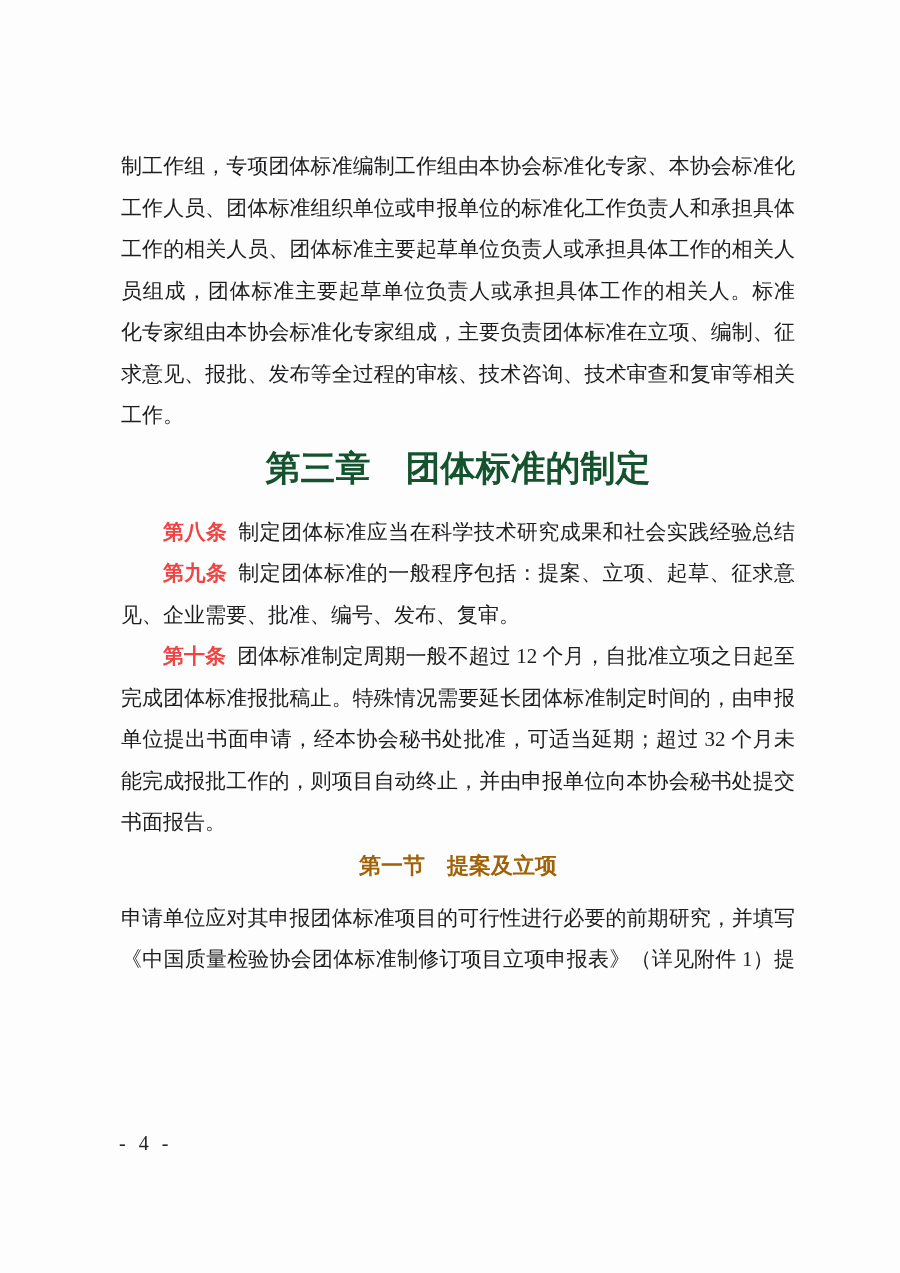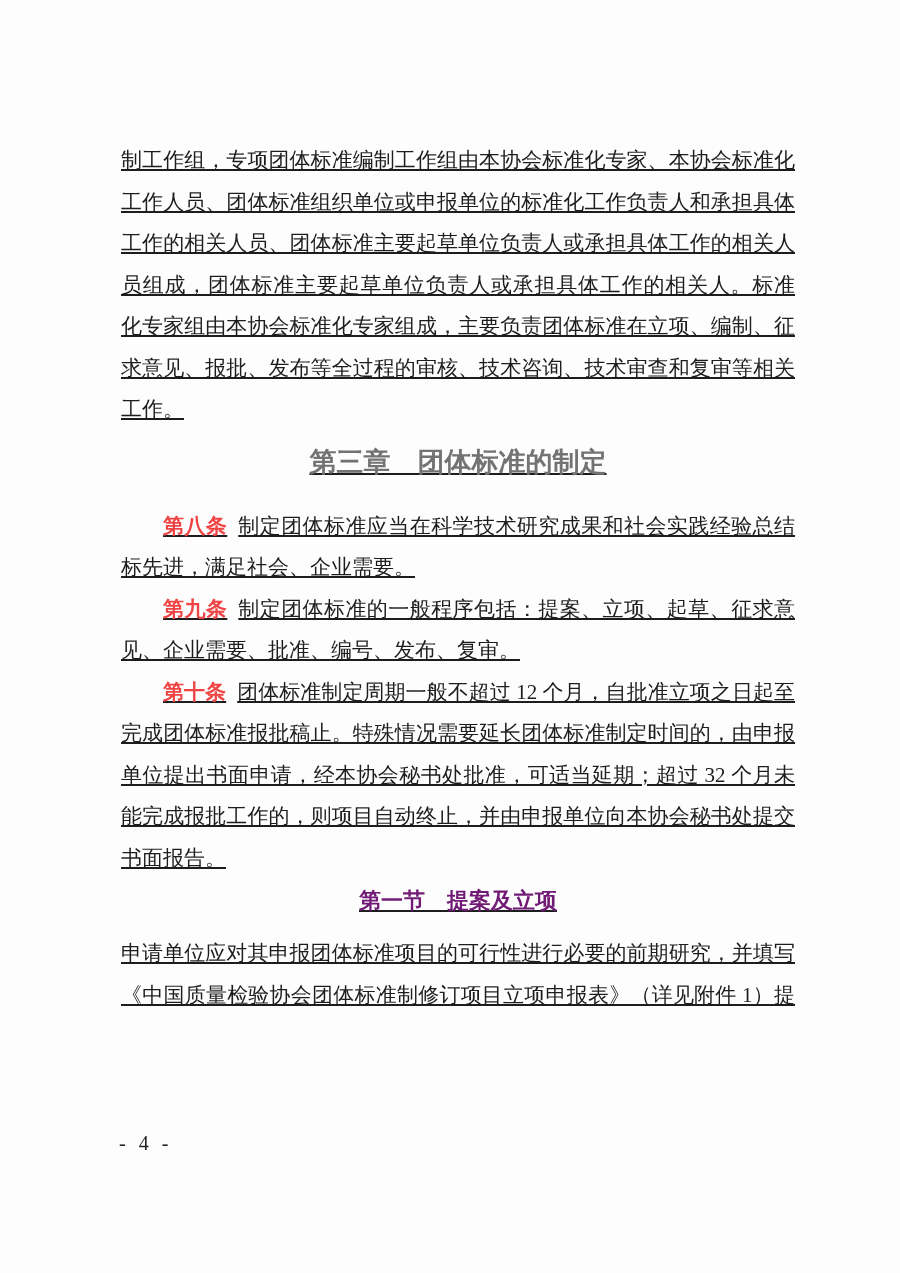--- a/index.html
+++ b/index.html
@@ -8,53 +8,52 @@
     width: 900px;
     height: 1273px;
     background: #fdfdfe;
     font-family: "Liberation Serif", "DejaVu Serif", serif;
     color: #1d1d1f;
     overflow: hidden;
   }
   .doc-body {
     position: absolute;
     left: 121px;
-    top: 140px;
+    top: 146px;
     width: 674px;
-    text-decoration: underline;
   }
   .block { margin: 0; }
   .line {
     font-size: 21px;
     line-height: 41.5px;
     white-space: nowrap;
     text-align: justify;
     text-align-last: justify;
     color: #1d1d1f;
   }
   .line.last { text-align-last: left; }
   .line.indent { text-indent: 42px; }
   .term { font-weight: 700; margin-right: 11px; color: #ef4444; }
   .block.chapter-heading {
     margin: 11px 0 24px 0;
     line-height: 40px;
-    font-size: 27px;
+    font-size: 35px;
     font-weight: 700;
     text-align: center;
     font-family: "Liberation Sans", "DejaVu Sans", sans-serif;
-    color: #737373;
+    color: #14532d;
   }
   .block.section-heading {
     margin: 4px 0 14px 0;
     line-height: 36px;
     font-size: 22px;
     font-weight: 700;
     text-align: center;
     font-family: "Liberation Sans", "DejaVu Sans", sans-serif;
-    color: #701a75;
+    color: #a16207;
   }
   .footer {
     position: absolute;
     left: 119px;
     top: 1131px;
     font-size: 20px;
     line-height: 24px;
     letter-spacing: 4px;
     color: #222326;
   }
@@ -69,21 +68,20 @@
         <div class="line">工作人员、团体标准组织单位或申报单位的标准化工作负责人和承担具体</div>
         <div class="line">工作的相关人员、团体标准主要起草单位负责人或承担具体工作的相关人</div>
         <div class="line">员组成，团体标准主要起草单位负责人或承担具体工作的相关人。标准</div>
         <div class="line">化专家组由本协会标准化专家组成，主要负责团体标准在立项、编制、征</div>
         <div class="line">求意见、报批、发布等全过程的审核、技术咨询、技术审查和复审等相关</div>
         <div class="line last">工作。</div>
       </div>
       <div class="block chapter-heading">第三章　团体标准的制定</div>
       <div class="block paragraph">
         <div class="line indent"><span class="term">第八条</span>制定团体标准应当在科学技术研究成果和社会实践经验总结</div>
-        <div class="line last">标先进，满足社会、企业需要。</div>
       </div>
       <div class="block paragraph">
         <div class="line indent"><span class="term">第九条</span>制定团体标准的一般程序包括：提案、立项、起草、征求意</div>
         <div class="line last">见、企业需要、批准、编号、发布、复审。</div>
       </div>
       <div class="block paragraph">
         <div class="line indent"><span class="term">第十条</span>团体标准制定周期一般不超过 12 个月，自批准立项之日起至</div>
         <div class="line">完成团体标准报批稿止。特殊情况需要延长团体标准制定时间的，由申报</div>
         <div class="line">单位提出书面申请，经本协会秘书处批准，可适当延期；超过 32 个月未</div>
         <div class="line">能完成报批工作的，则项目自动终止，并由申报单位向本协会秘书处提交</div>

